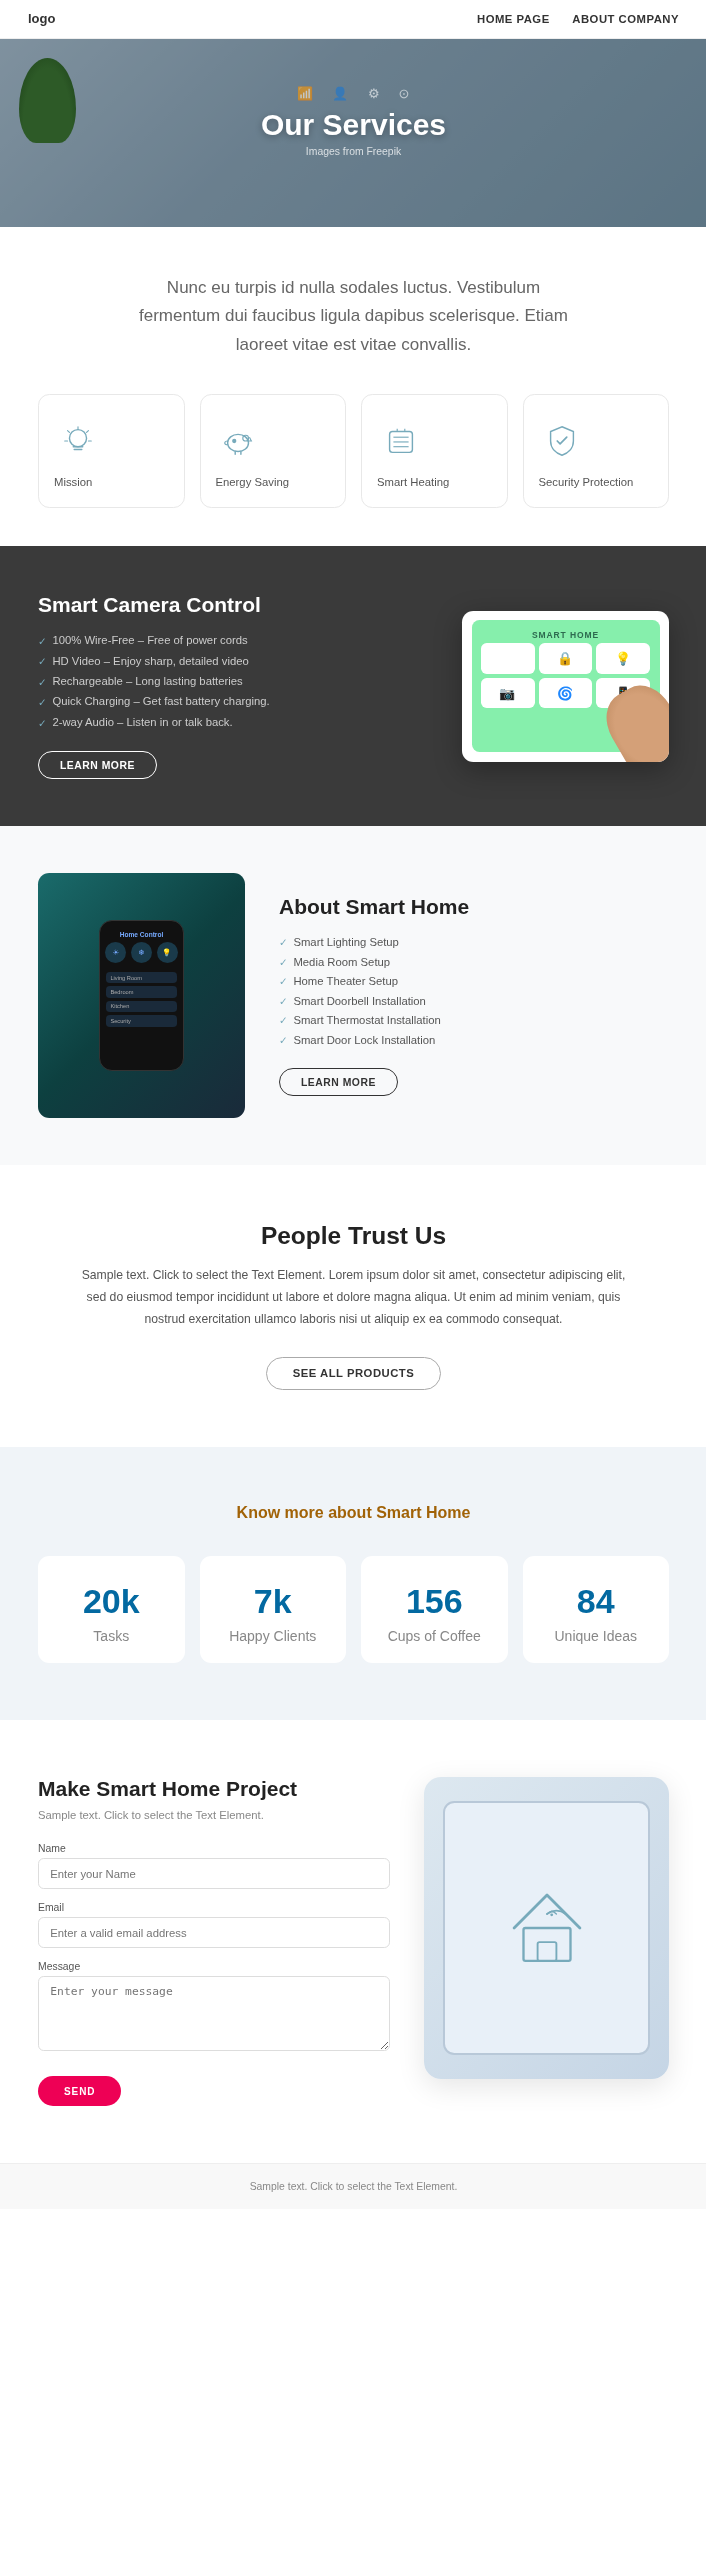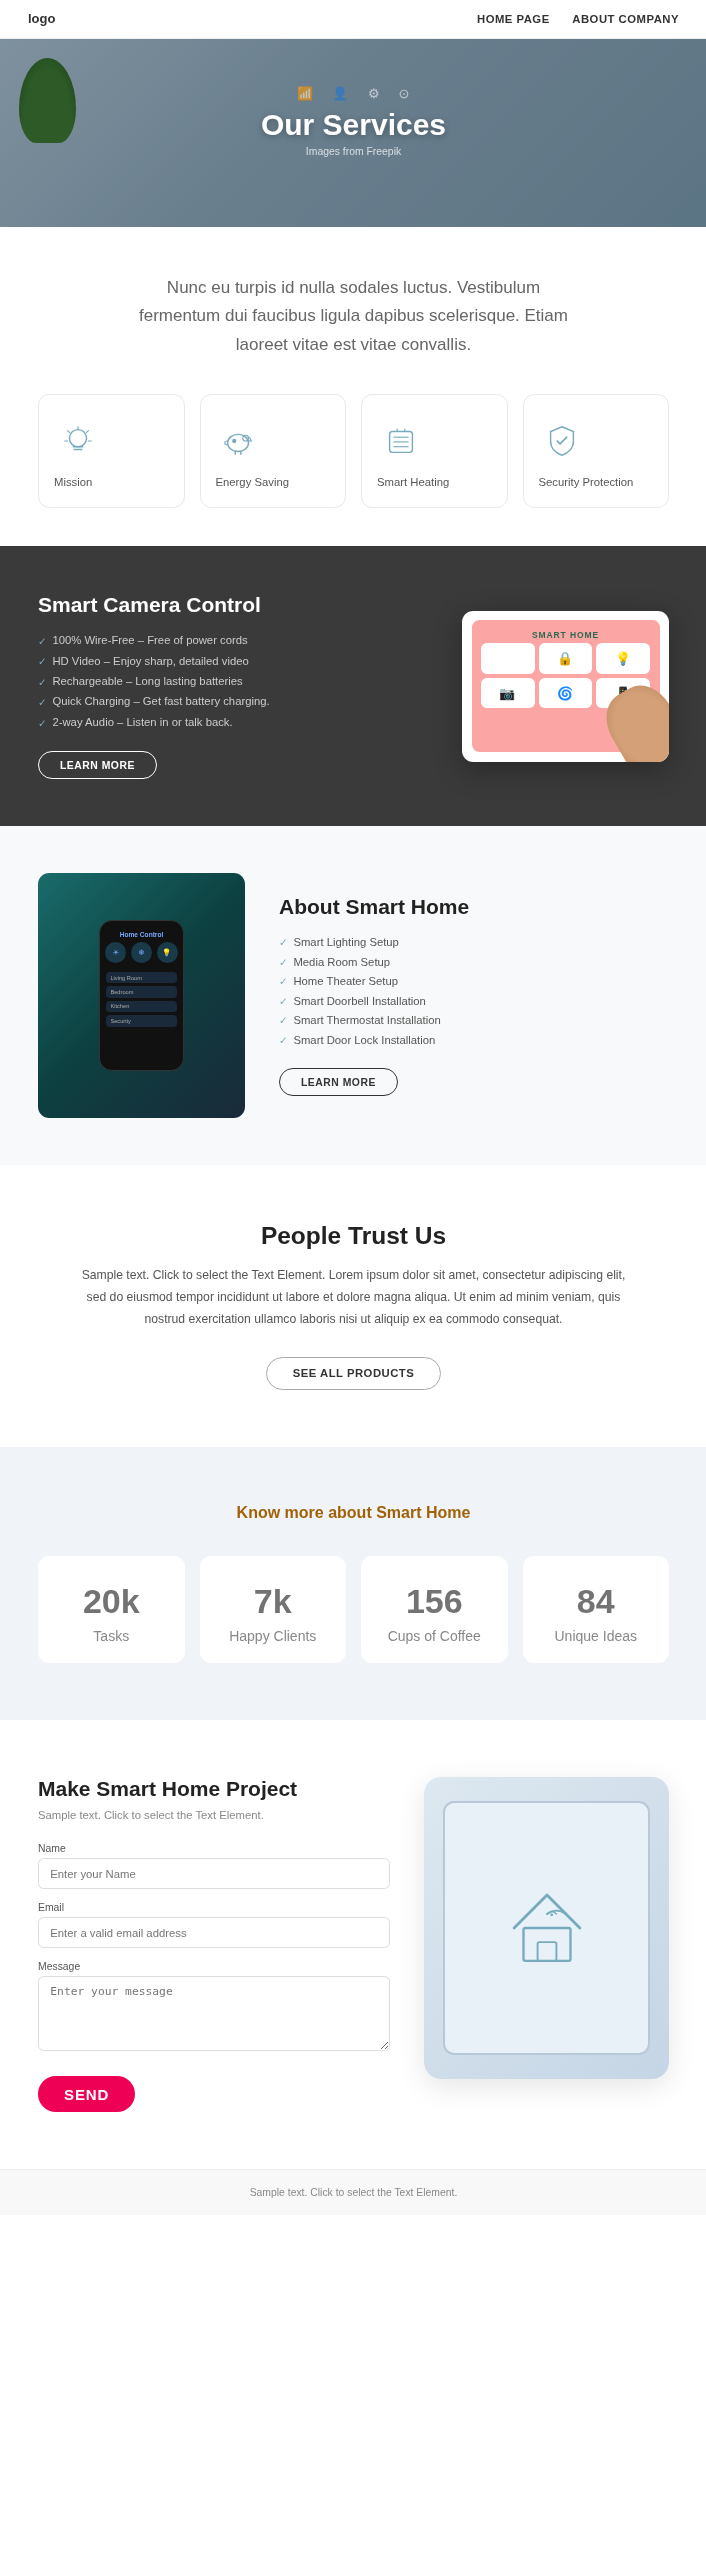--- a/index.html
+++ b/index.html
@@ -75,21 +75,21 @@
       letter-spacing: 0.5px; cursor: pointer;
     }
     .camera-right { flex: 0 0 207px; }
     .camera-device {
       width: 207px; height: 151px; background: #fff; border-radius: 11.3px;
       display: flex; align-items: center; justify-content: center;
       box-shadow: 0 7.5px 28px rgba(0,0,0,0.3);
       overflow: hidden; position: relative;
     }
     .smart-home-screen {
-      width: 188px; height: 132px; background: #fca5a5;
+      width: 188px; height: 132px; background: #86efac;
       border-radius: 7.5px; display: grid; grid-template-columns: 1fr 1fr 1fr;
       grid-template-rows: auto 1fr 1fr 1fr; gap: 3.8px; padding: 9.4px;
     }
     .sh-title { grid-column: 1/-1; font-size: 8.5px; font-weight: 700; color: #2d6a4f; text-align: center; letter-spacing: 0.9px; }
     .sh-icon { background: #fff; border-radius: 5.7px; display: flex; align-items: center; justify-content: center; font-size: 13px; }
     .finger-overlay {
       position: absolute; right: -9.4px; bottom: -9.4px;
       width: 66px; height: 85px;
       background: radial-gradient(ellipse, #d4a078 60%, #b8845a 100%);
       border-radius: 40% 40% 30% 30%;
@@ -138,21 +138,21 @@
     }
 
     
     .stats-section { padding: 57px 38px; background: #f0f4f8; text-align: center; }
     .stats-title { font-size: 16px; font-weight: 700; color: #a16207; margin-bottom: 34px; }
     .stats-grid { display: grid; grid-template-columns: 1fr 1fr 1fr 1fr; gap: 15px; }
     .stat-card {
       background: #fff; border-radius: 11.3px; padding: 26px 15px 19px;
       display: flex; flex-direction: column; align-items: center; gap: 7.5px;
     }
-    .stat-number { font-size: 34px; font-weight: 700; color: #737373; }
+    .stat-number { font-size: 34px; font-weight: 700; color: #0369a1; }
     .stat-label { font-size: 14px; color: #888; }
 
     
     .form-section { padding: 57px 38px; background: #fff; }
     .form-inner { display: flex; gap: 34px; align-items: flex-start; }
     .form-left { flex: 1; }
     .form-section-title { font-size: 21px; font-weight: 700; color: #222; margin-bottom: 7.5px; }
     .form-section-desc { font-size: 11.3px; color: #888; margin-bottom: 22.6px; }
     .form-group { margin-bottom: 13px; }
     .form-label { display: block; font-size: 10.4px; color: #555; margin-bottom: 3.8px; font-weight: 500; }
@@ -161,21 +161,21 @@
       padding: 8.5px 11.3px; font-size: 11.3px; color: #999;
       outline: none; background: #fff;
     }
     .form-textarea {
       width: 100%; border: 0.9px solid #ddd; border-radius: 5.7px;
       padding: 8.5px 11.3px; font-size: 11.3px; color: #999;
       outline: none; background: #fff; height: 75px; resize: vertical;
     }
     .btn-send {
       background: #e05; color: #fff; border: none;
-      padding: 9.4px 26px; border-radius: 23.6px; font-size: 15px; font-weight: 700;
+      padding: 9.4px 26px; border-radius: 23.6px; font-size: 10px; font-weight: 700;
       letter-spacing: 0.9px; cursor: pointer; margin-top: 9.4px;
     }
     .form-right { flex: 0 0 245px; }
     .tablet-mockup {
       width: 245px; height: 302px;
       background: linear-gradient(135deg, #dde8f0 0%, #c5d5e5 100%);
       border-radius: 17px; display: flex; align-items: center; justify-content: center;
       position: relative; overflow: hidden;
       box-shadow: 0 7.5px 28px rgba(0,0,0,0.1);
     }

